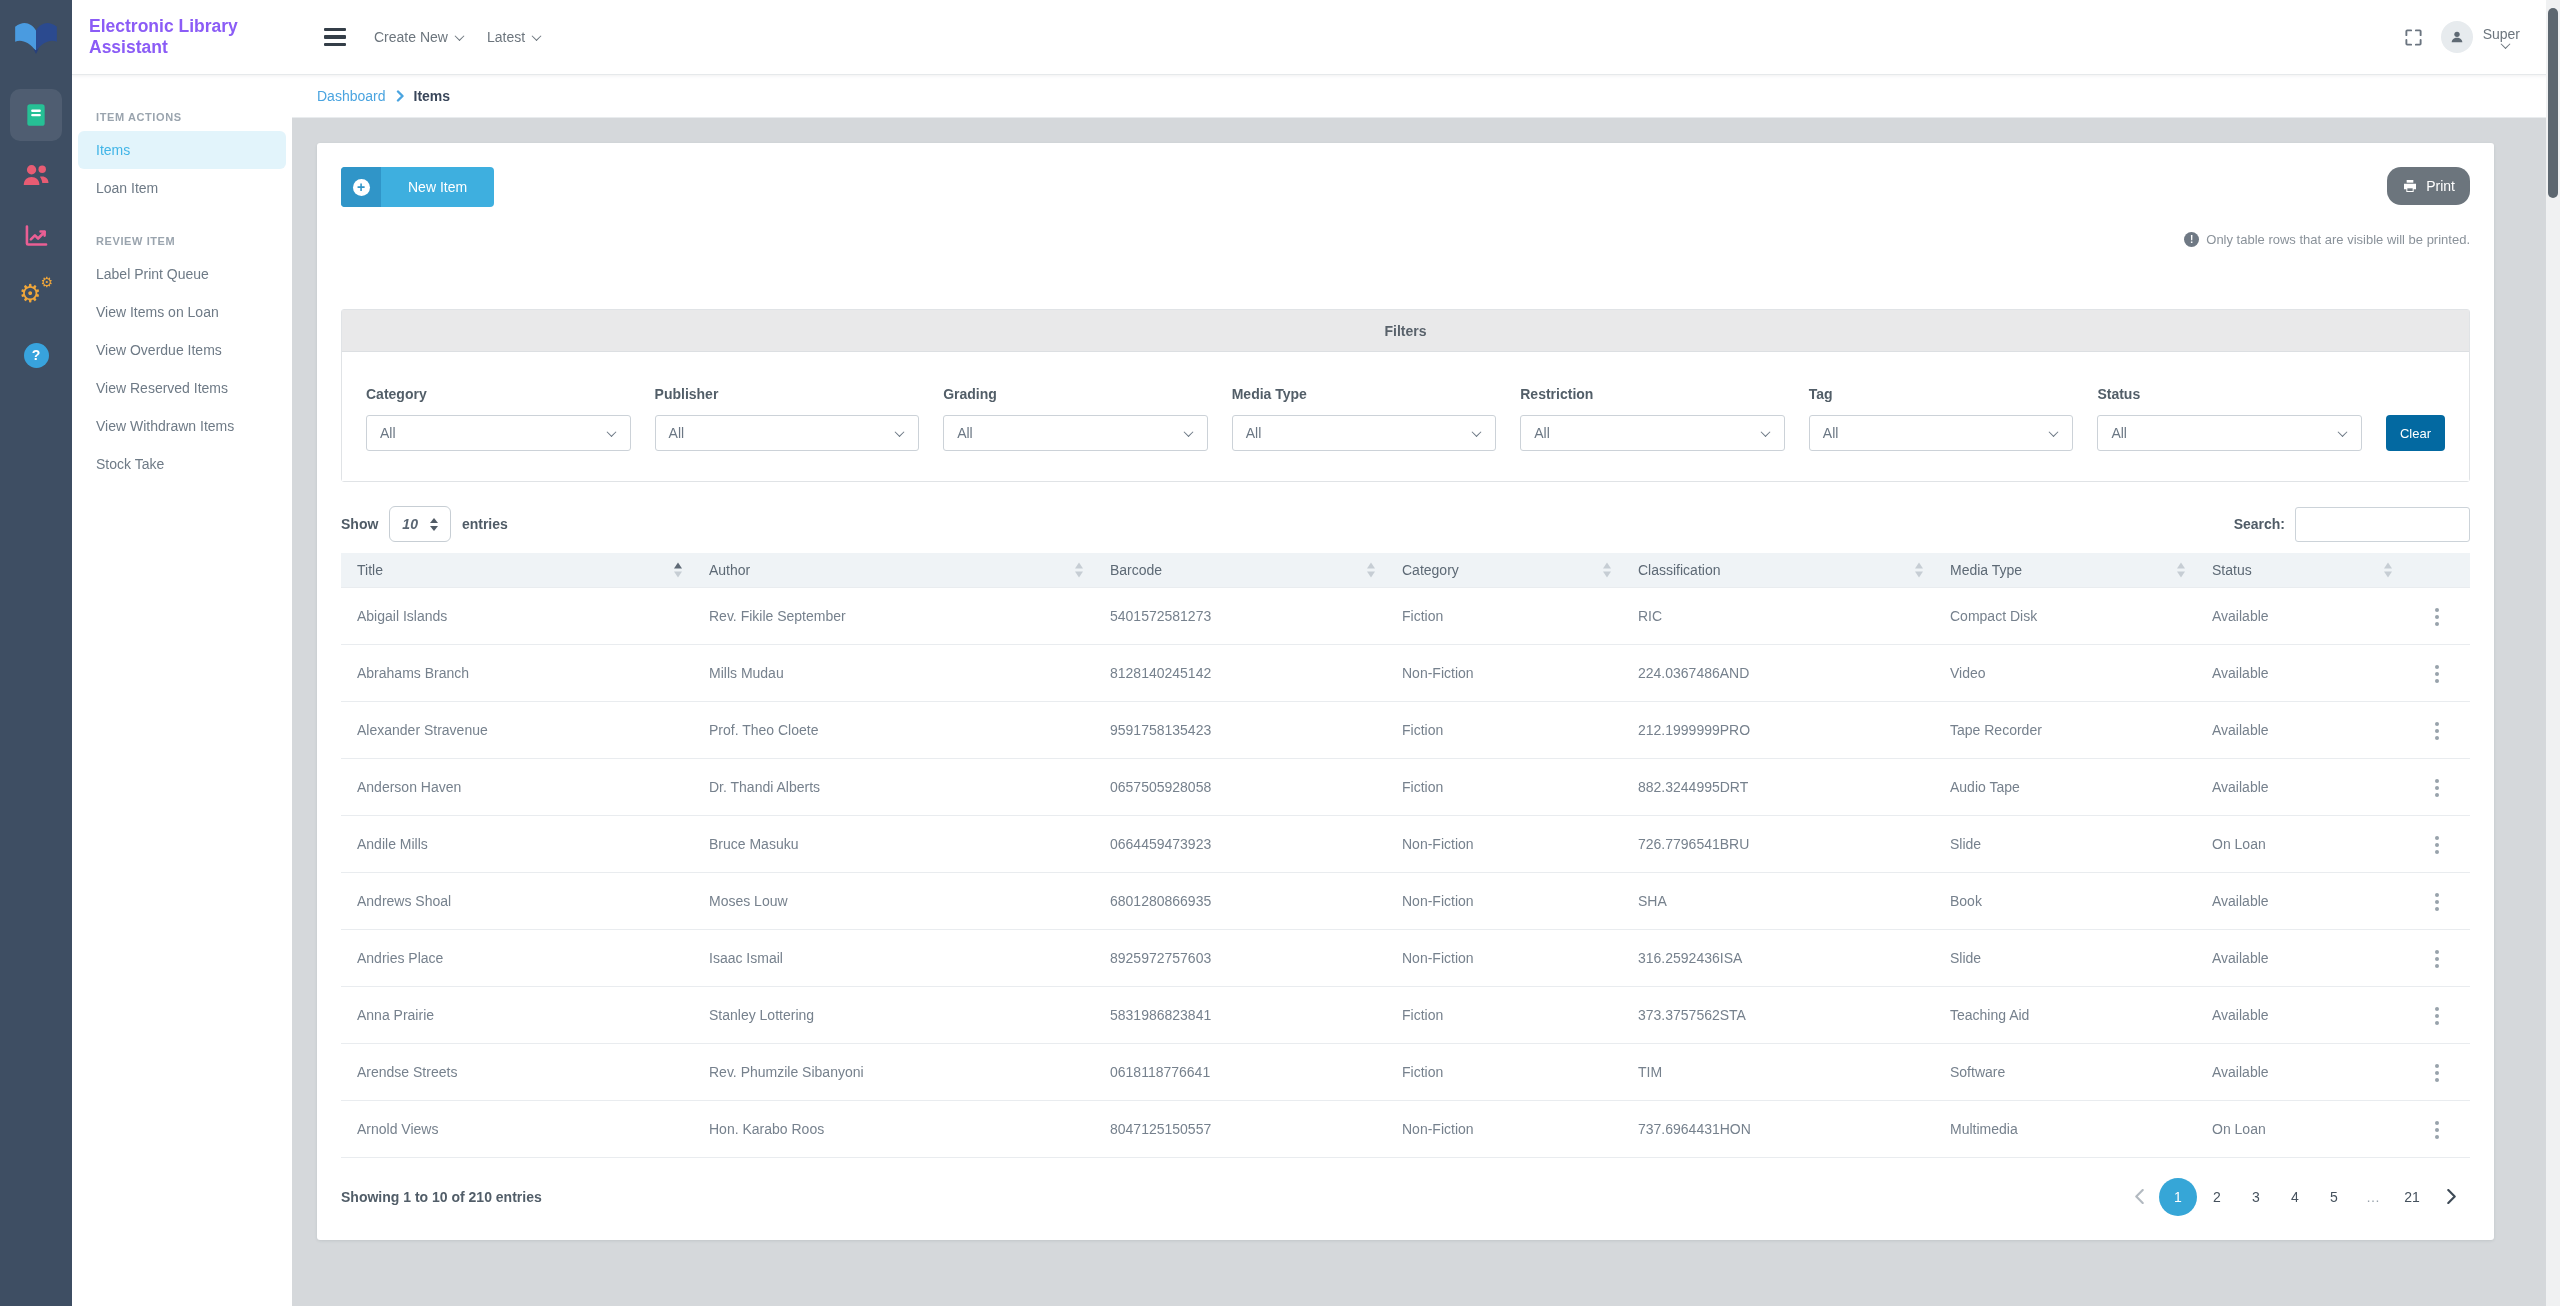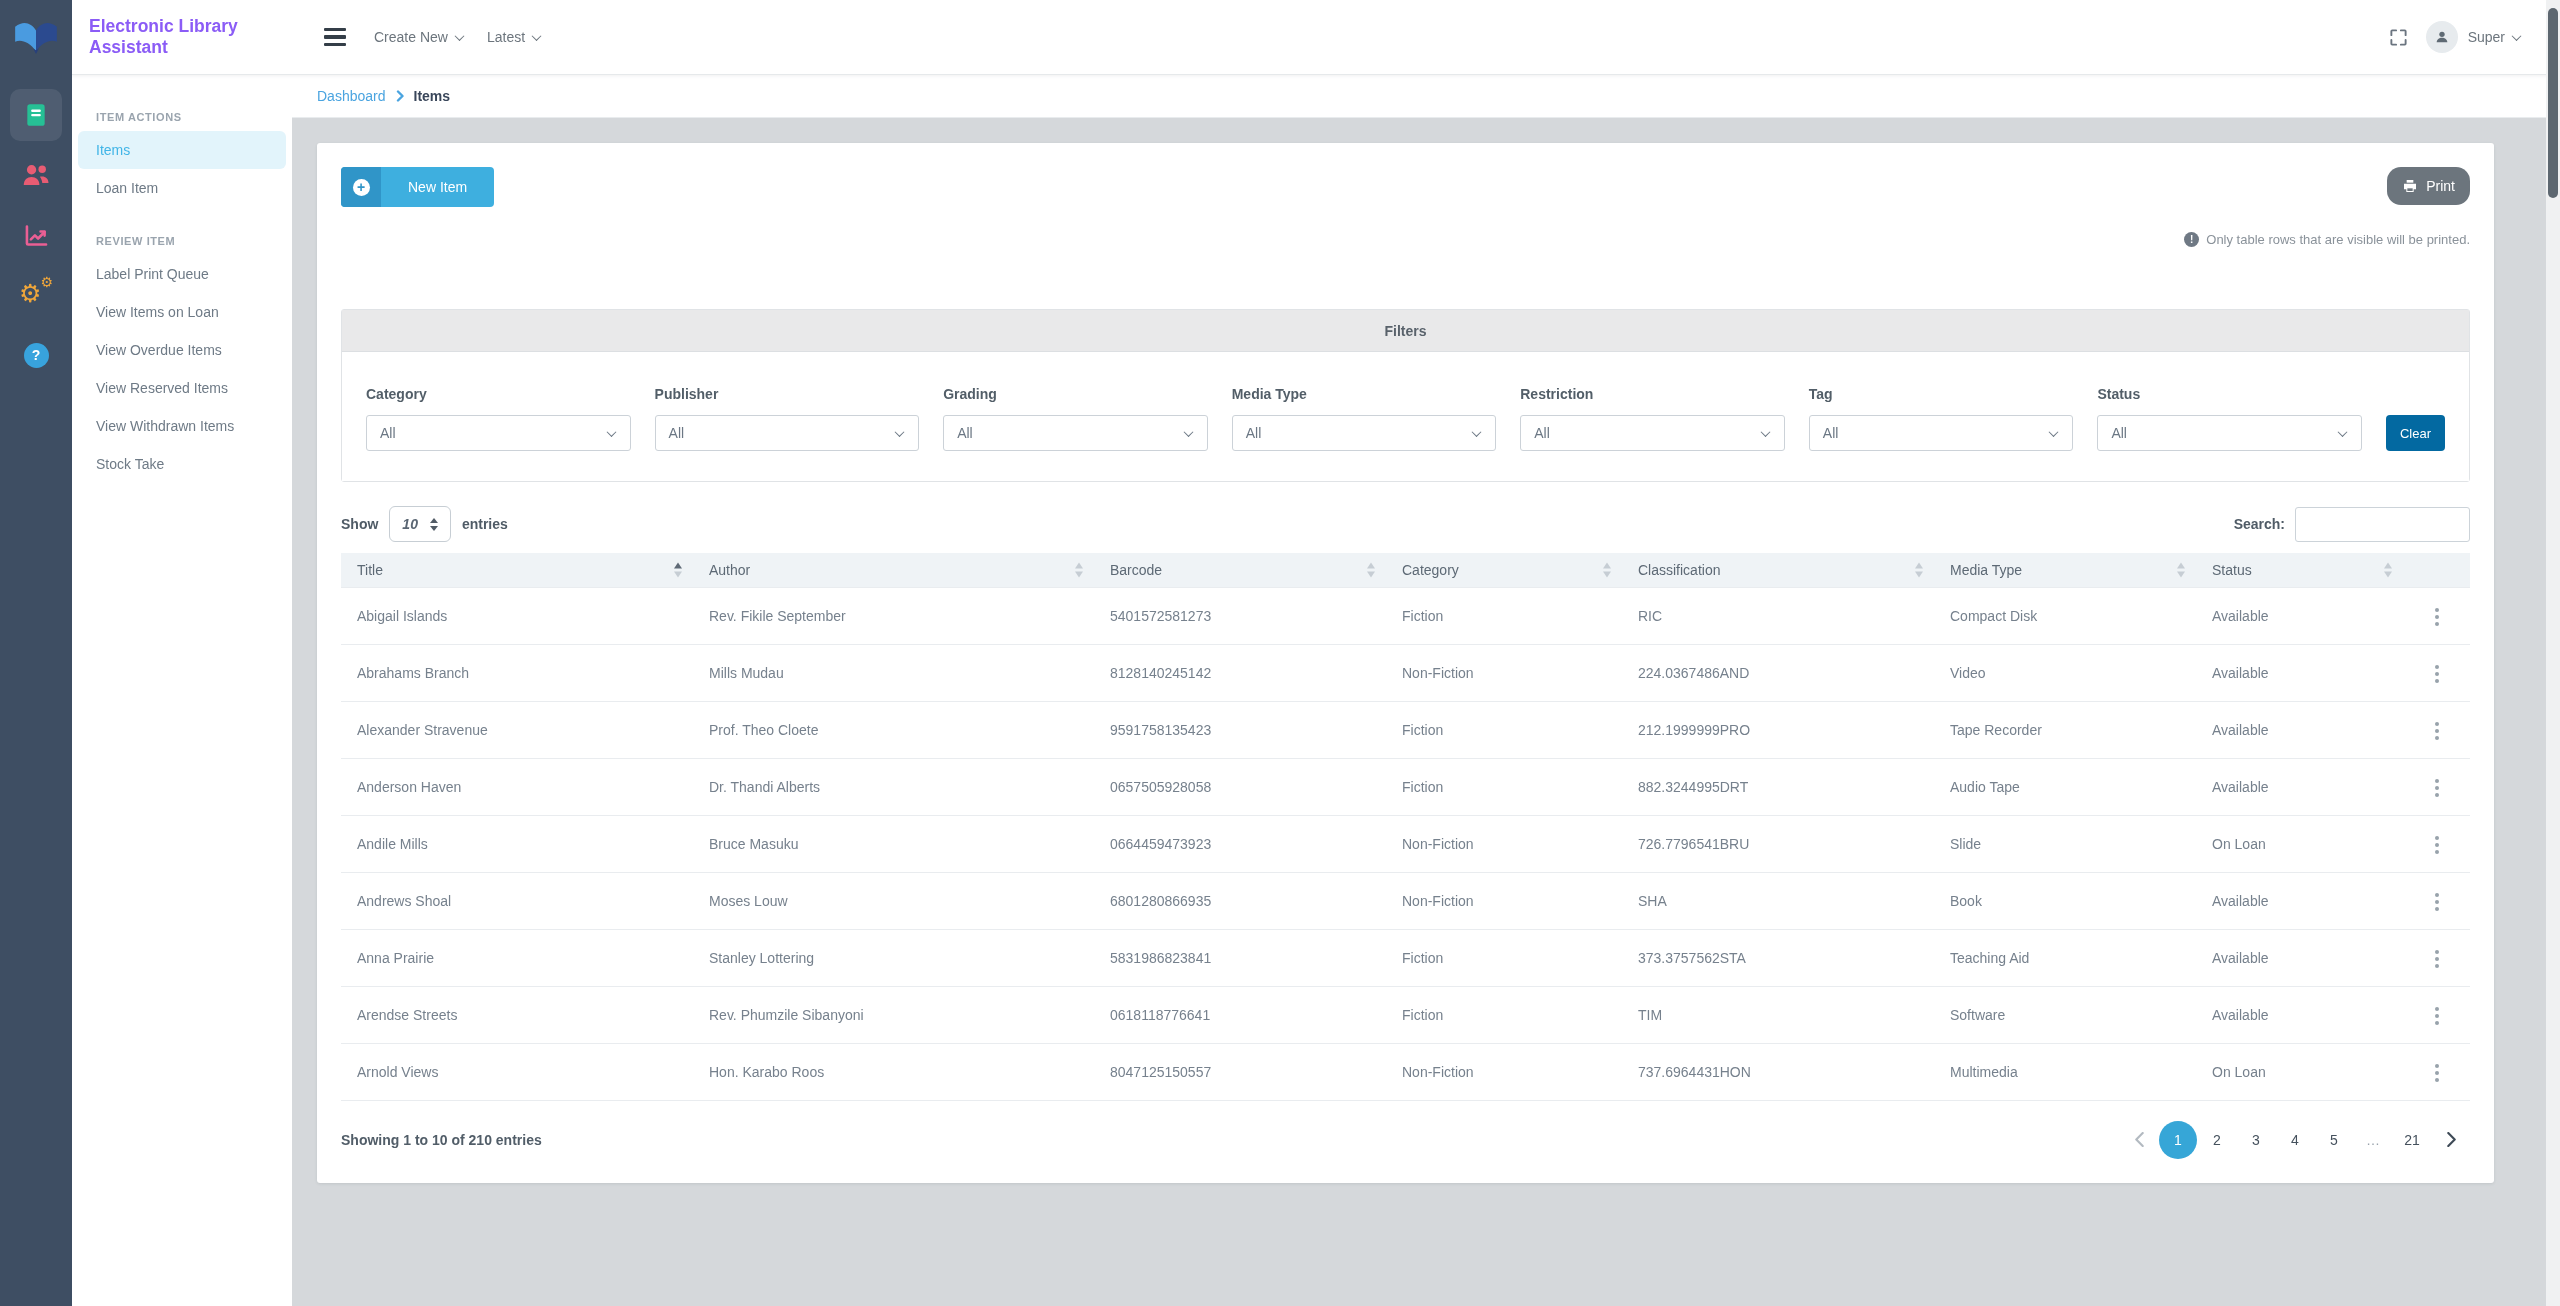--- a/index.html
+++ b/index.html
@@ -29,21 +29,21 @@
   .hamburger { margin-left:28px; background:none; border:none; cursor:pointer; padding:4px;
                display:flex; flex-direction:column; gap:4px; }
   .hamburger span { display:block; width:22px; height:3.5px; background:#343e48; border-radius:1px; }
   .top-link { margin-left:24px; color:#6c757d; cursor:pointer; display:flex; align-items:center; }
   .chev { display:inline-block; width:7px; height:7px; border-right:1.6px solid currentColor;
           border-bottom:1.6px solid currentColor; transform:rotate(45deg) translate(-1px,-1px); margin-left:8px; }
   .topbar .spacer { flex:1; }
   .fs-btn { background:none; border:none; cursor:pointer; padding:4px; margin-right:14px; display:flex; }
   .avatar { width:32px; height:32px; border-radius:50%; background:#e7ebee; display:flex;
             align-items:center; justify-content:center; cursor:pointer; }
-  .user-link { margin-left:10px; margin-right:40px; color:#6c757d; }
+  .user-link { margin-left:10px; margin-right:40px; color:#6c757d;flex-direction:column; }
   
   .menu { position:absolute; left:72px; top:75px; width:220px; height:1231px; background:#fff; z-index:10; padding-top:36px; }
   .menu-heading { padding:0 24px; font-size:11px; font-weight:bold; letter-spacing:.6px; color:#9aa4ae; margin-bottom:8px; }
   .menu-item { margin:0 6px; padding:11px 18px; font-size:14px; color:#6e7a86; border-radius:6px; cursor:pointer; }
   .menu-item.active { background:#e2f4fb; color:#41b5e7; }
   .menu-gap { height:28px; }
   
   .main { position:absolute; left:292px; top:75px; right:0; bottom:0; }
   .breadcrumb-band { height:43px; background:#fff; border-bottom:1px solid #e9ecee;
                      display:flex; align-items:center; padding-left:25px; }
@@ -441,20 +441,34 @@
             <td>SHA</td>
             <td>Book</td>
             <td>Available</td>
             <td class="td-actions"><button class="dots">
                 <i></i>
                 <i></i>
                 <i></i>
               </button></td>
           </tr>
           <tr>
+            <td>Andries Place</td>
+            <td>Isaac Ismail</td>
+            <td>8925972757603</td>
+            <td>Non-Fiction</td>
+            <td>316.2592436ISA</td>
+            <td>Slide</td>
+            <td>Available</td>
+            <td class="td-actions"><button class="dots">
+                <i></i>
+                <i></i>
+                <i></i>
+              </button></td>
+          </tr>
+          <tr>
             <td>Anna Prairie</td>
             <td>Stanley Lottering</td>
             <td>5831986823841</td>
             <td>Fiction</td>
             <td>373.3757562STA</td>
             <td>Teaching Aid</td>
             <td>Available</td>
             <td class="td-actions"><button class="dots">
                 <i></i>
                 <i></i>

